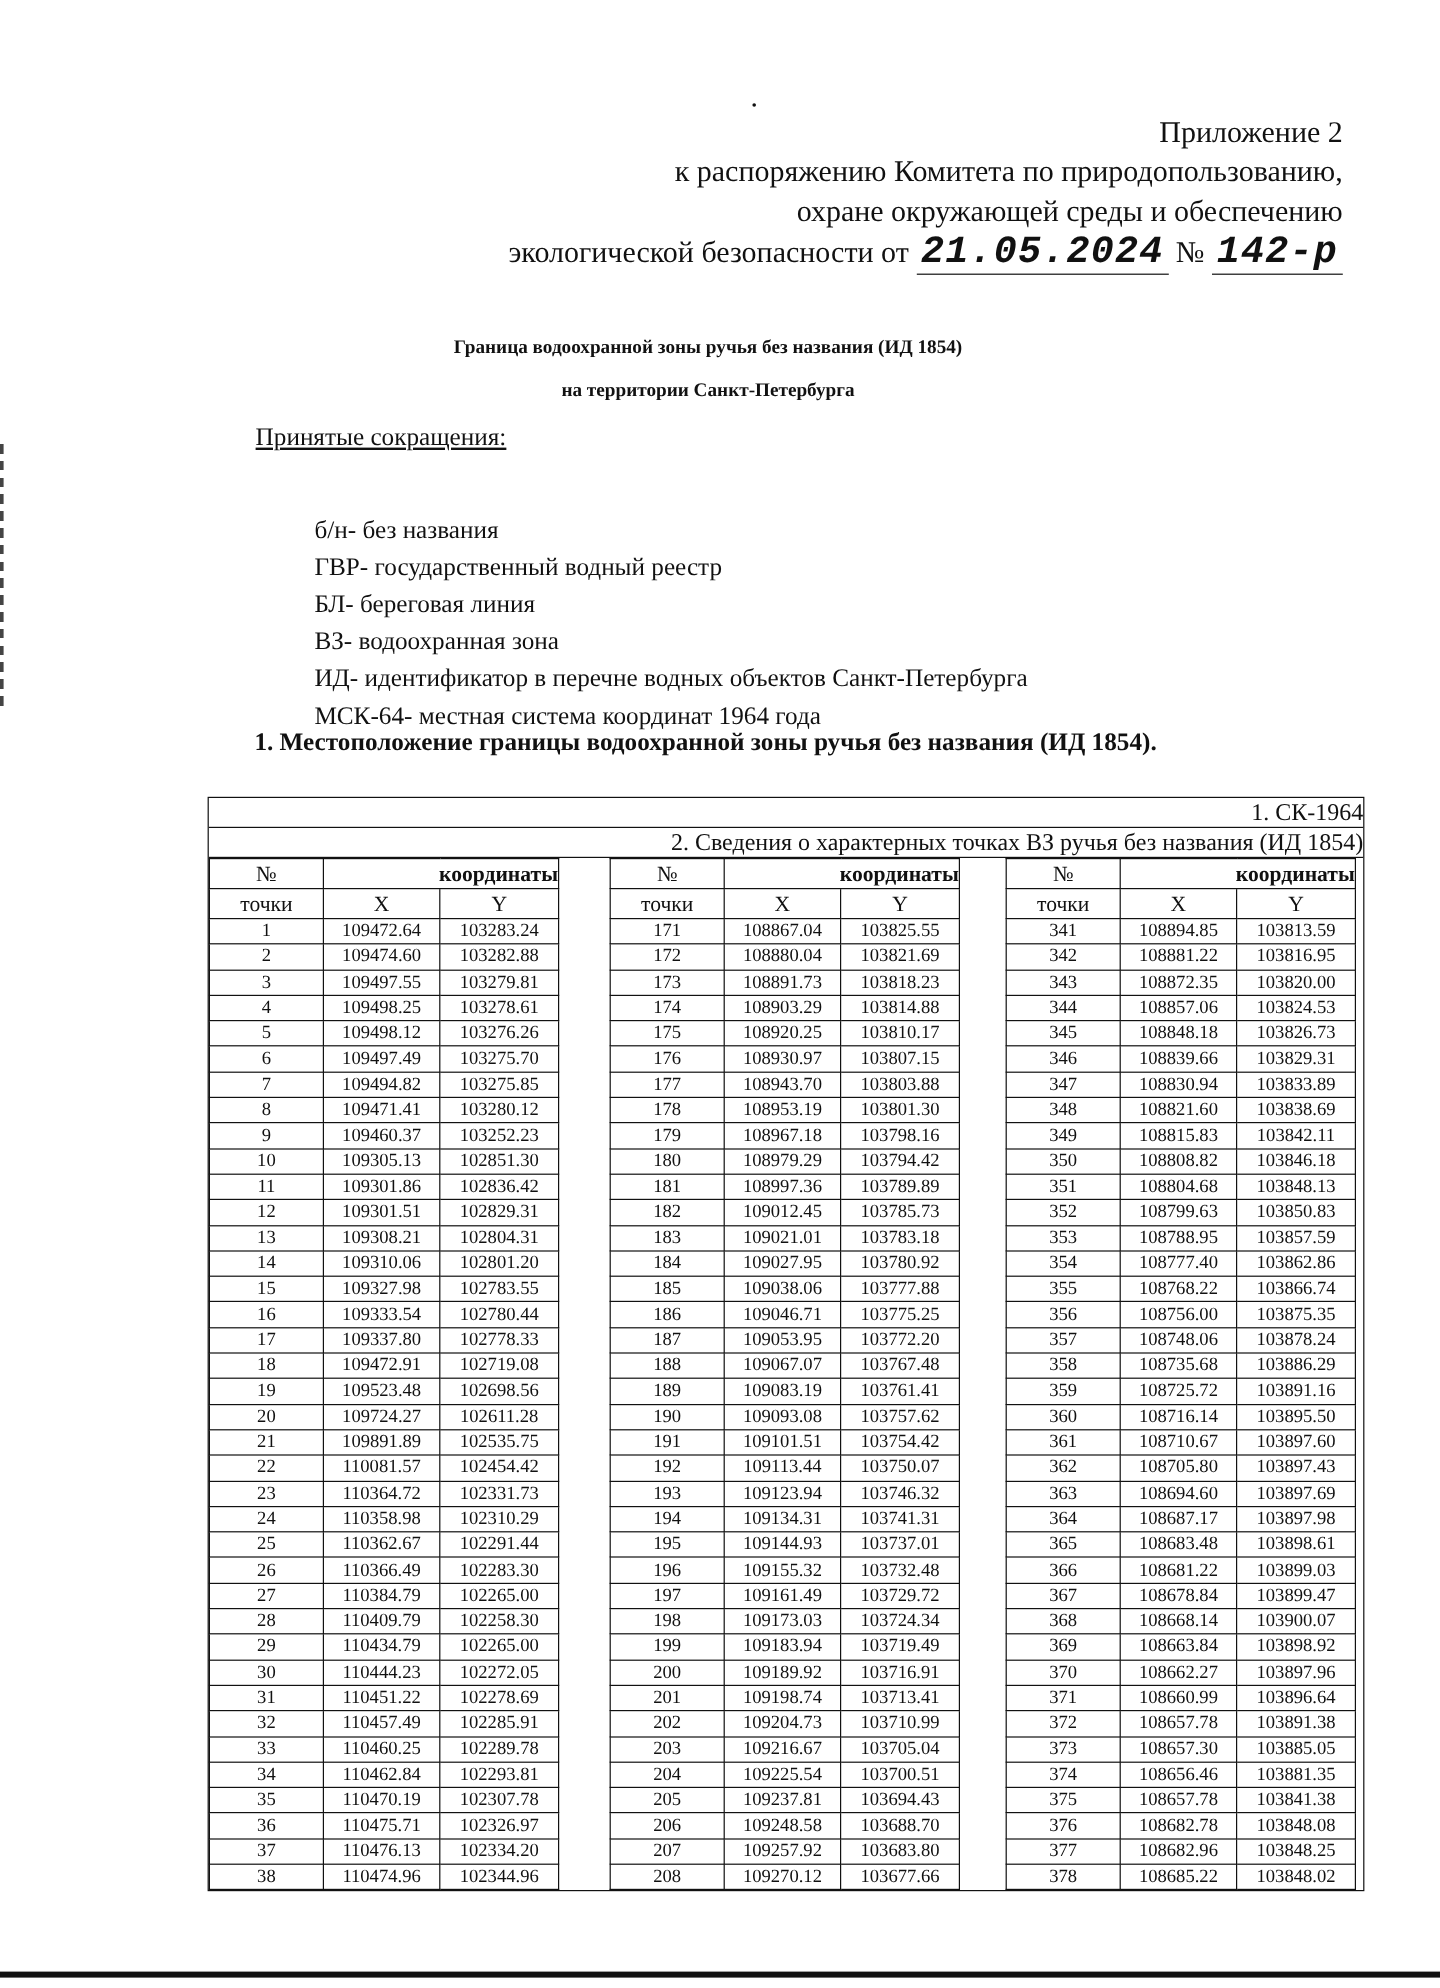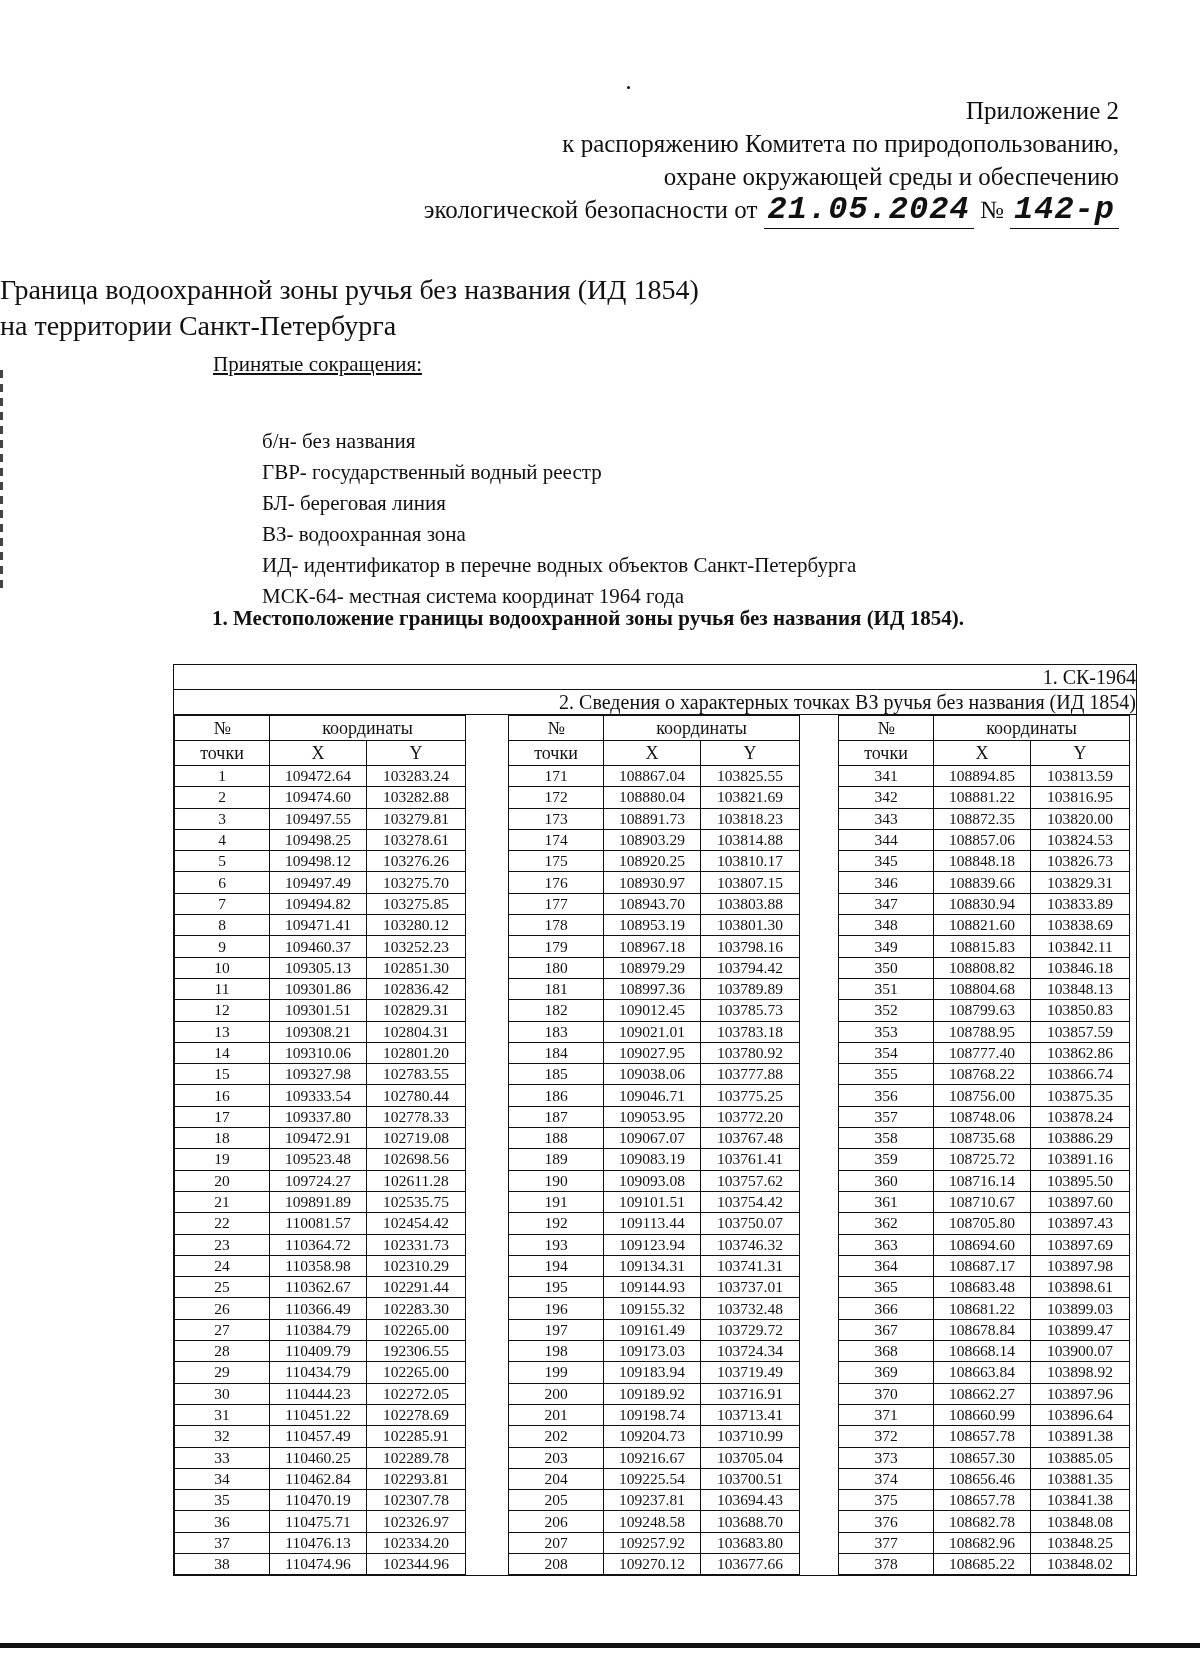--- a/index.html
+++ b/index.html
@@ -3,34 +3,34 @@
 <meta charset="utf-8">
 <style>
   html, body { margin: 0; padding: 0; background: #ffffff; }
   body { width: 1200px; height: 1657px; position: relative; overflow: hidden;
          font-family: "Liberation Serif", "DejaVu Serif", serif; color: #111; }
   .dot { position: absolute; left: 627px; top: 86px; width: 3px; height: 3px; background:#111; border-radius:50%; }
   .appendix { position: absolute; right: 81px; top: 94px; text-align: right; font-size: 25px; line-height: 33px; }
   .appendix div { white-space: nowrap; }
   .hand { font-style: italic; font-family: Liberation Mono, monospace; font-weight: bold; font-size: 32px;
           border-bottom: 1.5px solid #111; padding: 0 4px; letter-spacing: 1px; }
-  .title { position: absolute; left: 0; width: 1180px; top: 272px; 
-           font-weight: normal; font-size: 28px; line-height: 36px; }
+  .title { position: absolute; left: 0; width: 1180px; top: 272px; text-align: center;
+           font-weight: bold; font-size: 16px; line-height: 36px; }
   .abbr-head { position: absolute; left: 180px; top: 352px; font-size: 21px; text-decoration: underline; margin-left: 33px; }
   .abbr-list { position: absolute; left: 262px; top: 382px; font-size: 21px; line-height: 31px; margin-top: 44px; }
   .section { position: absolute; left: 212px; top: 606px; font-size: 21px; font-weight: bold; }
   .frame { position: absolute; left: 173px; top: 664px; width: 962px; border: 1.5px solid #111; }
   .frame .row1, .frame .row2 { font-size: 20px; height: 24px; line-height: 24px; padding-left: 8px;
           border-bottom: 1.5px solid #111; white-space: nowrap; text-align: right; }
   .tables { position: relative; height: 860px; }
   table.coords { position: absolute; top: 0; border-collapse: collapse; font-size: 15.5px; }
   table.coords td, table.coords th { border: 1.2px solid #111; text-align: center; padding: 0;
           height: 20px; line-height: 20px; font-weight: normal; }
   table.coords th { font-size: 18px; height: 24px; line-height: 24px; }
-  table.coords th.h-coords { font-weight: normal; }
+  table.coords th.h-coords { font-weight: bold; text-align: right; }
   table.coords tbody td { height: 20.3px; line-height: 20px; }
   .c-num { width: 94px; } .c-x { width: 96px; } .c-y { width: 98px; }
   .t1 { left: 0px; } .t2 { left: 334px; } .t3 { left: 664px; }
   .bottom-bar { position: absolute; left: 0; top: 1643px; width: 1200px; height: 5px; background: #111; }
   .scan-edge { position: absolute; left: 0; top: 370px; width: 3px; height: 220px;
           background: repeating-linear-gradient(#444 0 8px, transparent 8px 14px); }
 </style>
 </head>
 <body>
 
@@ -214,21 +214,21 @@
             <td class="c-y">102283.30</td>
           </tr>
           <tr>
             <td class="c-num">27</td>
             <td class="c-x">110384.79</td>
             <td class="c-y">102265.00</td>
           </tr>
           <tr>
             <td class="c-num">28</td>
             <td class="c-x">110409.79</td>
-            <td class="c-y">192306.55</td>
+            <td class="c-y">102258.30</td>
           </tr>
           <tr>
             <td class="c-num">29</td>
             <td class="c-x">110434.79</td>
             <td class="c-y">102265.00</td>
           </tr>
           <tr>
             <td class="c-num">30</td>
             <td class="c-x">110444.23</td>
             <td class="c-y">102272.05</td>

